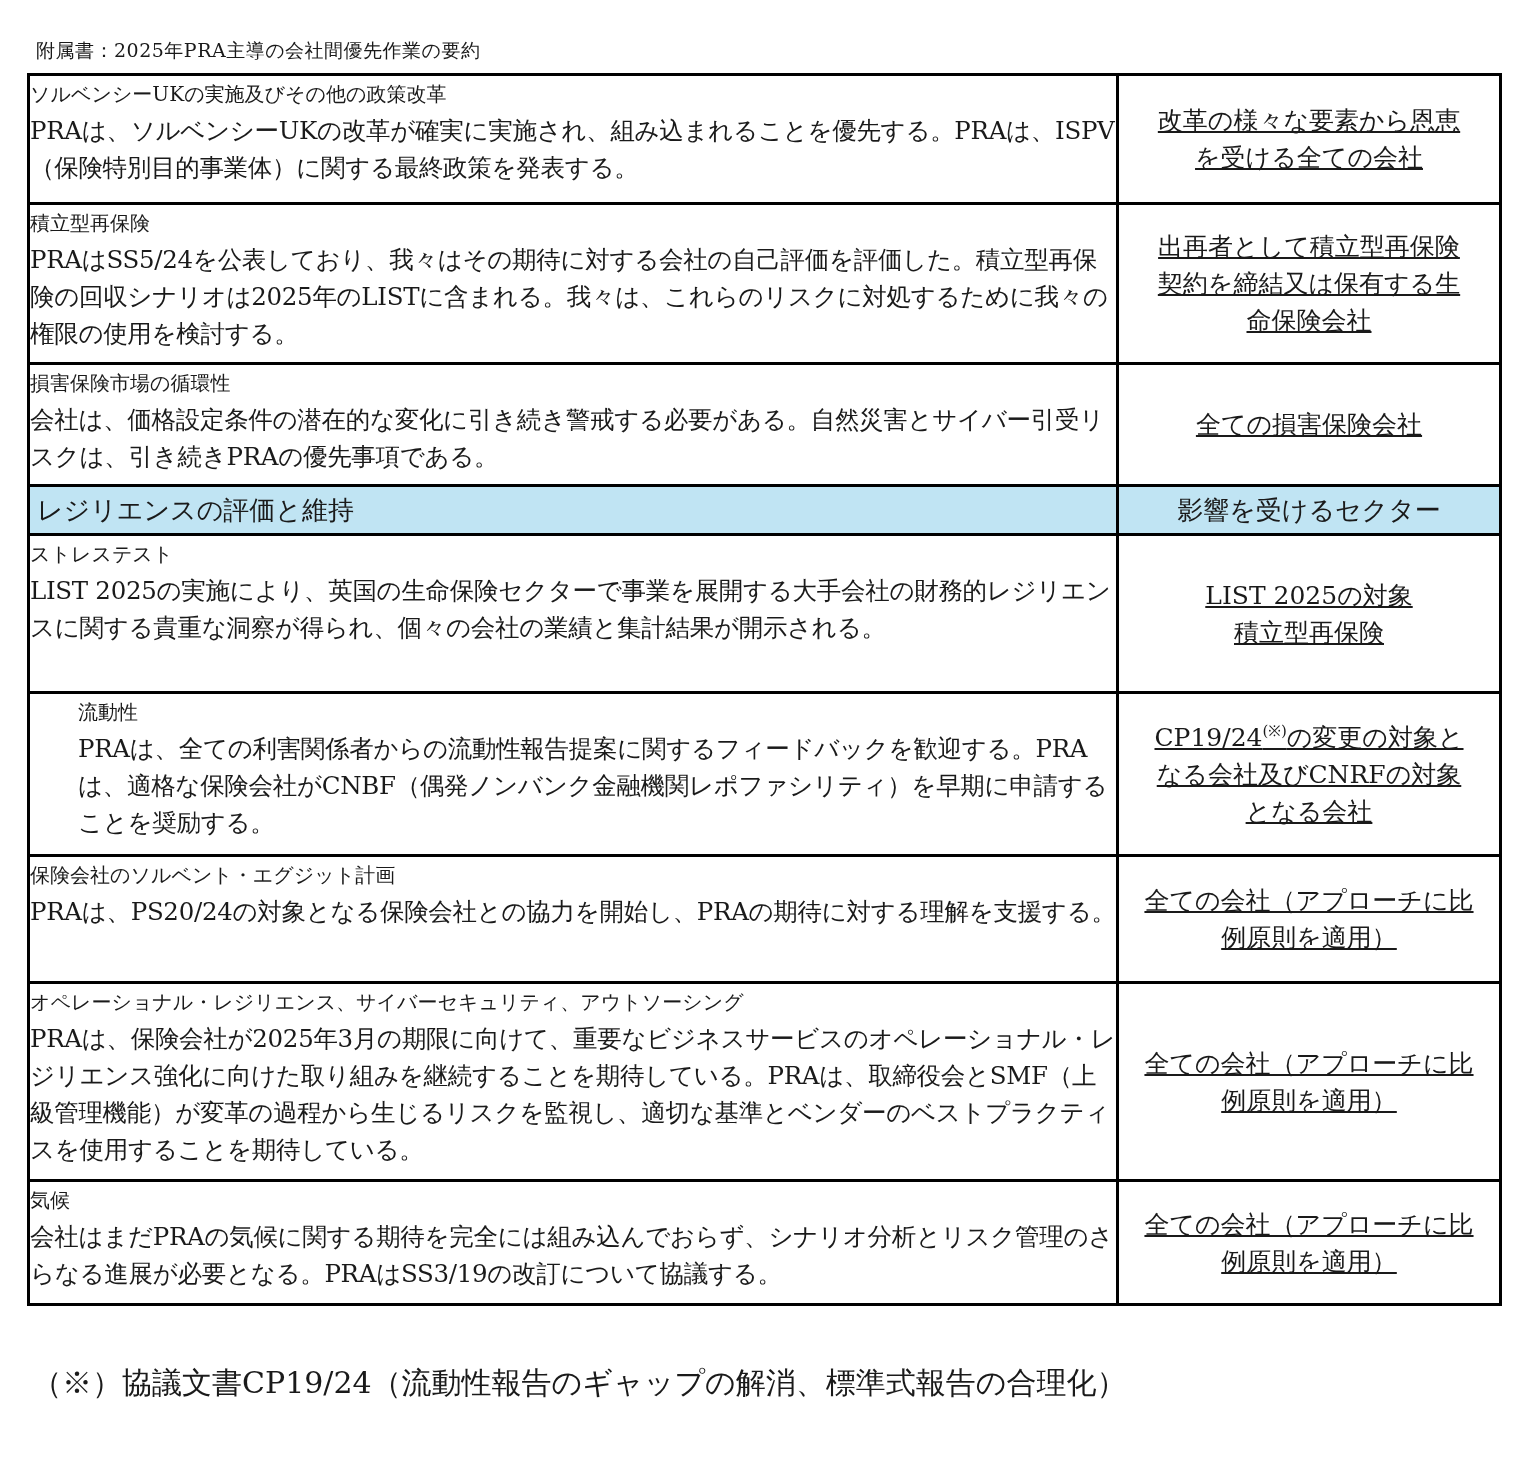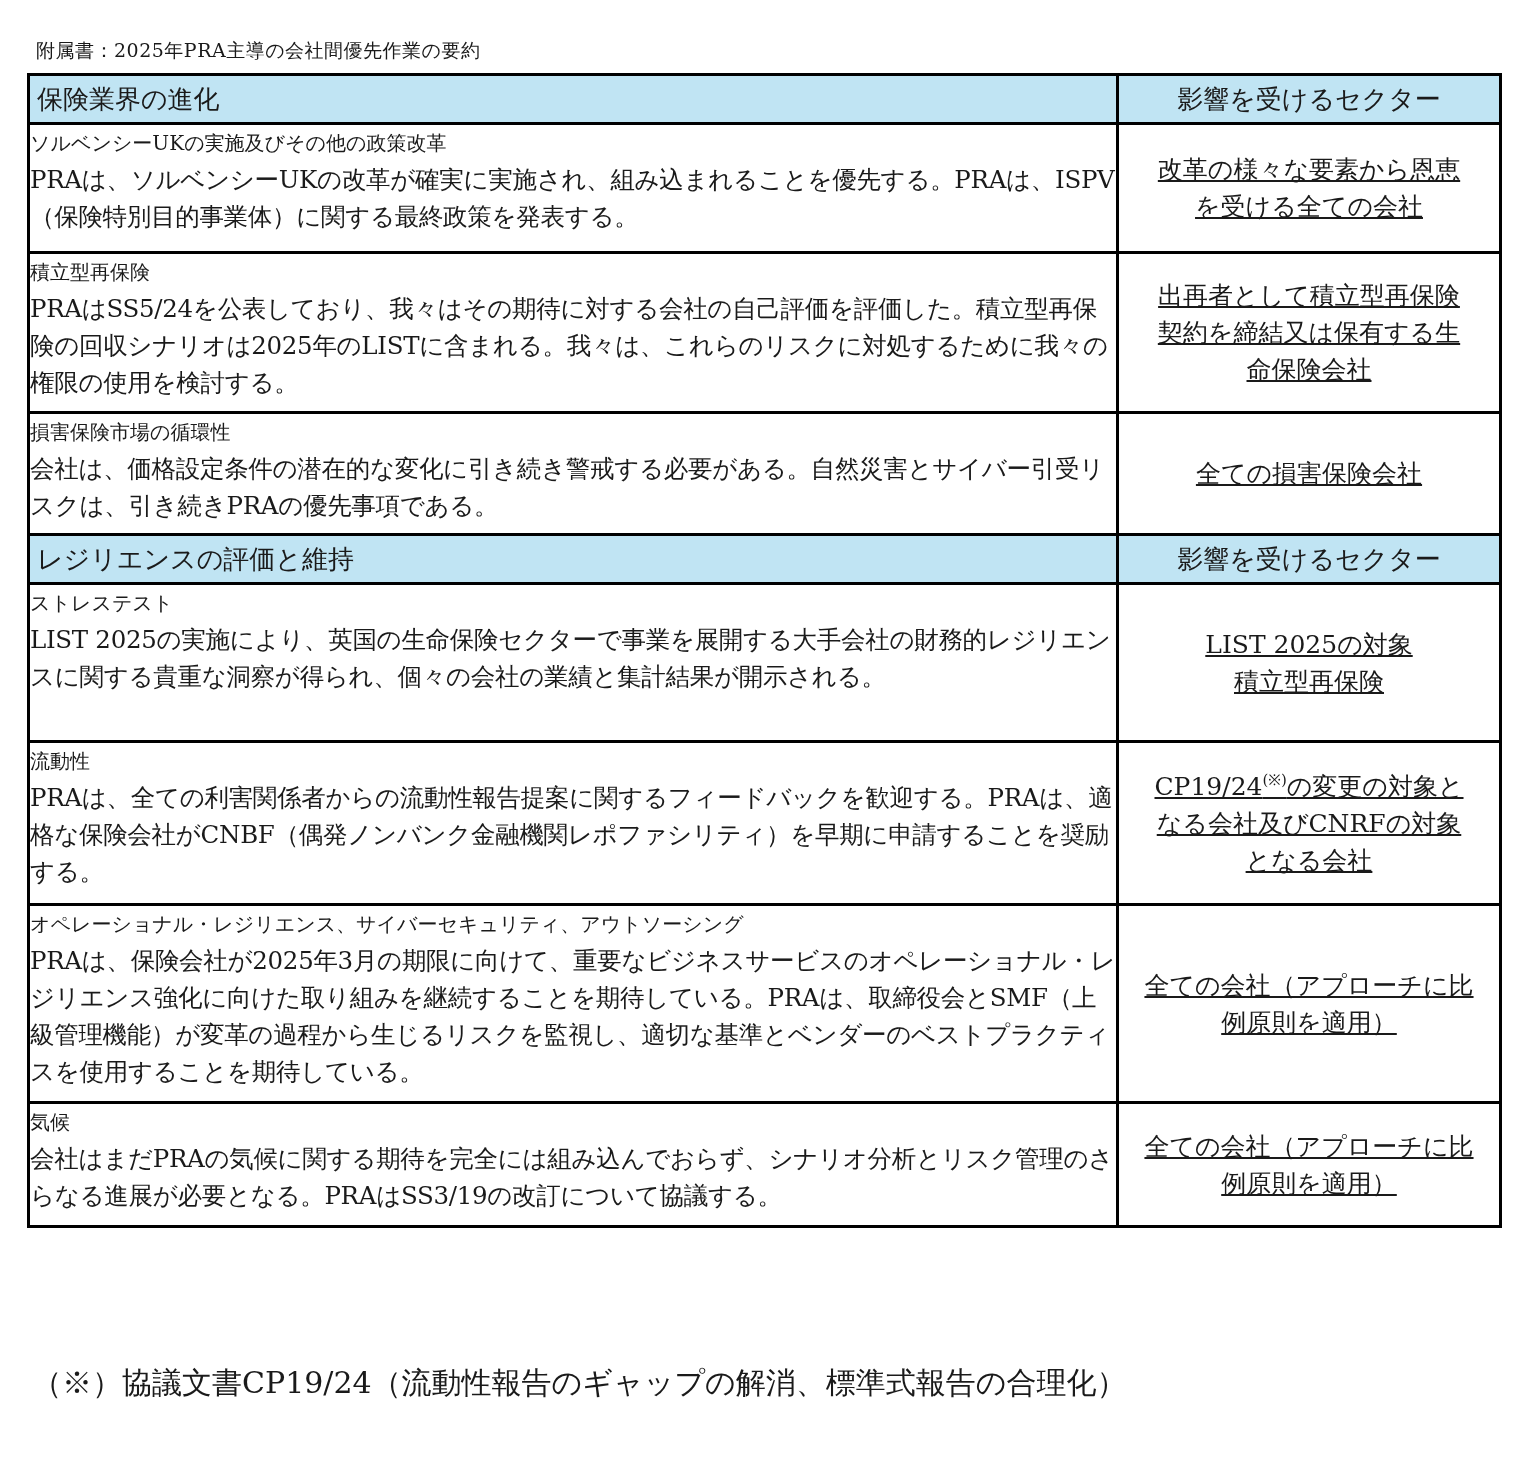--- a/index.html
+++ b/index.html
@@ -88,44 +88,36 @@
       left: 32px;
       top: 1365px;
       font-size: 30px;
       line-height: 35px;
       white-space: nowrap;
     }
     tr.r1 td { height: 126px; }
     tr.r2 td { height: 157px; }
     tr.r3 td { height: 119px; }
     tr.r5 td { height: 155px; }
-    tr.r6 td { height: 160px; }
+    tr.r6 td { height: 160px; padding-left: 48px; }
     tr.r7 td { height: 124px; }
     tr.r8 td { height: 195px; }
     tr.r9 td { height: 121px; }
   </style>
 </head>
 <body>
 
 <div class="doc-title">附属書：2025年PRA主導の会社間優先作業の要約</div>
 
 <table class="main">
   <colgroup>
       <col class="c1">
       <col class="c2">
     </colgroup>
   <tbody>
-    <tr class="section">
-      <td>
-          <div class="section-title">保険業界の進化</div>
-        </td>
-      <td>
-          <div class="section-sector">影響を受けるセクター</div>
-        </td>
-    </tr>
     <tr class="r1">
       <td class="item-cell">
         <div class="item-heading">ソルベンシーUKの実施及びその他の政策改革</div>
         <div class="item-body">PRAは、ソルベンシーUKの改革が確実に実施され、組み込まれることを優先する。PRAは、ISPV（保険特別目的事業体）に関する最終政策を発表する。</div>
       </td>
       <td class="sector-cell">
           <div class="sector-text">改革の様々な要素から恩恵
 を受ける全ての会社</div>
         </td>
     </tr>
@@ -172,20 +164,30 @@
       <td class="item-cell">
         <div class="item-heading">流動性</div>
         <div class="item-body">PRAは、全ての利害関係者からの流動性報告提案に関するフィードバックを歓迎する。PRAは、適格な保険会社がCNBF（偶発ノンバンク金融機関レポファシリティ）を早期に申請することを奨励する。</div>
       </td>
       <td class="sector-cell">
         <div class="sector-text"><span>CP19/24</span><sup class="note">(※)</sup><span>の変更の対象と
 なる会社及びCNRFの対象
 となる会社</span></div>
       </td>
     </tr>
+    <tr class="r7">
+      <td class="item-cell">
+        <div class="item-heading">保険会社のソルベント・エグジット計画</div>
+        <div class="item-body">PRAは、PS20/24の対象となる保険会社との協力を開始し、PRAの期待に対する理解を支援する。</div>
+      </td>
+      <td class="sector-cell">
+          <div class="sector-text">全ての会社（アプローチに比
+例原則を適用）</div>
+        </td>
+    </tr>
     <tr class="r8">
       <td class="item-cell">
         <div class="item-heading">オペレーショナル・レジリエンス、サイバーセキュリティ、アウトソーシング</div>
         <div class="item-body">PRAは、保険会社が2025年3月の期限に向けて、重要なビジネスサービスのオペレーショナル・レジリエンス強化に向けた取り組みを継続することを期待している。PRAは、取締役会とSMF（上級管理機能）が変革の過程から生じるリスクを監視し、適切な基準とベンダーのベストプラクティスを使用することを期待している。</div>
       </td>
       <td class="sector-cell">
           <div class="sector-text">全ての会社（アプローチに比
 例原則を適用）</div>
         </td>
     </tr>

